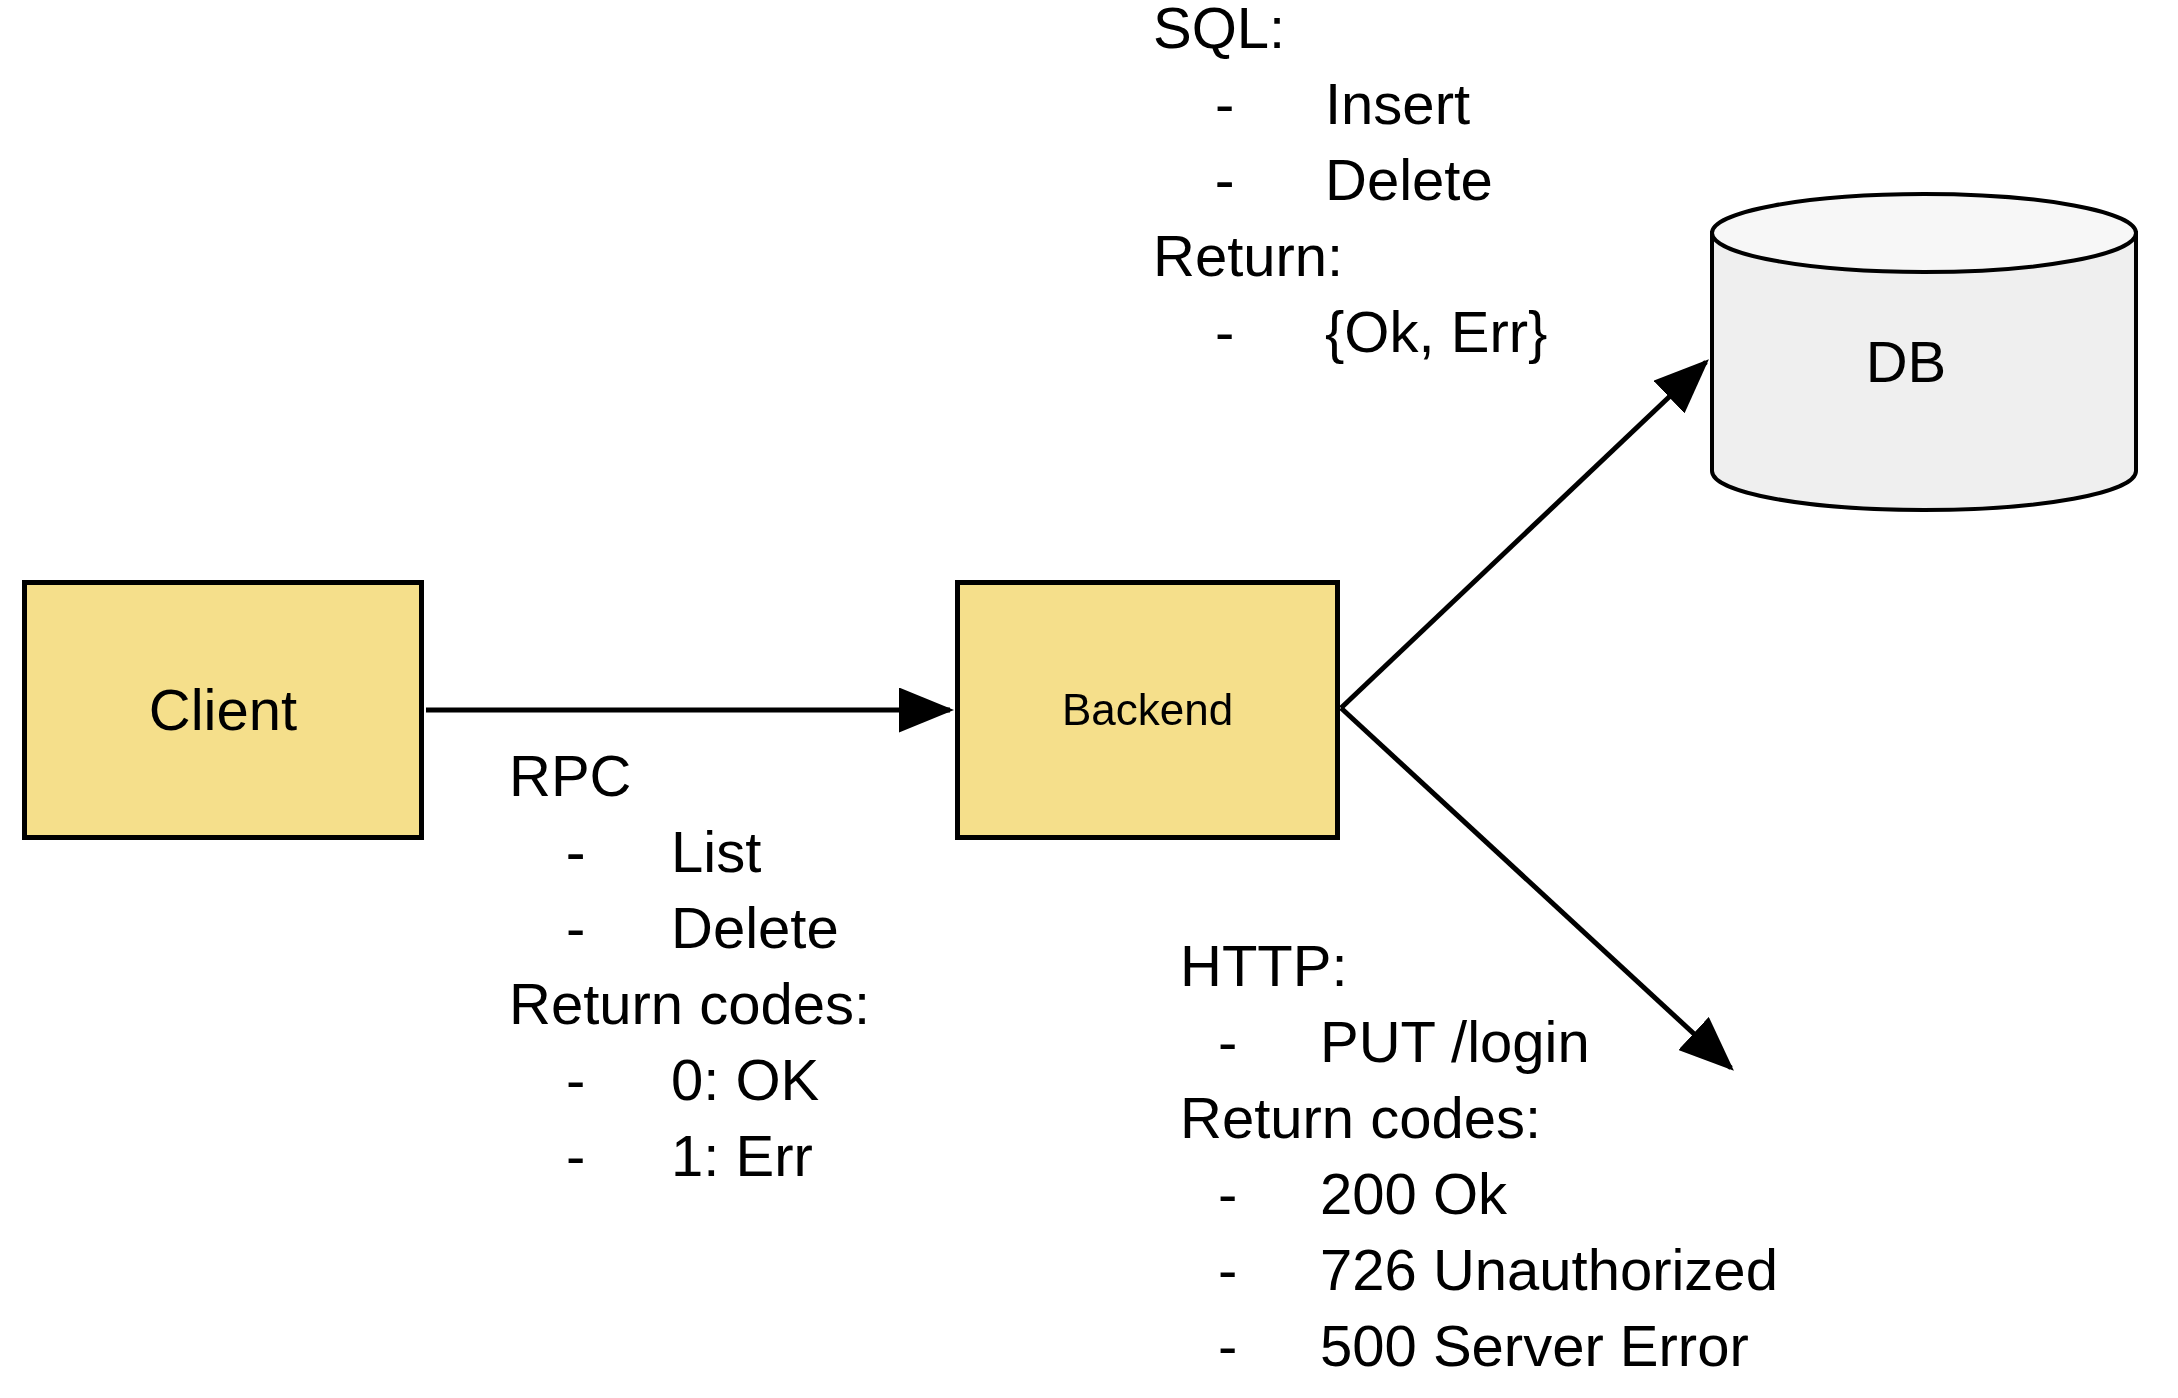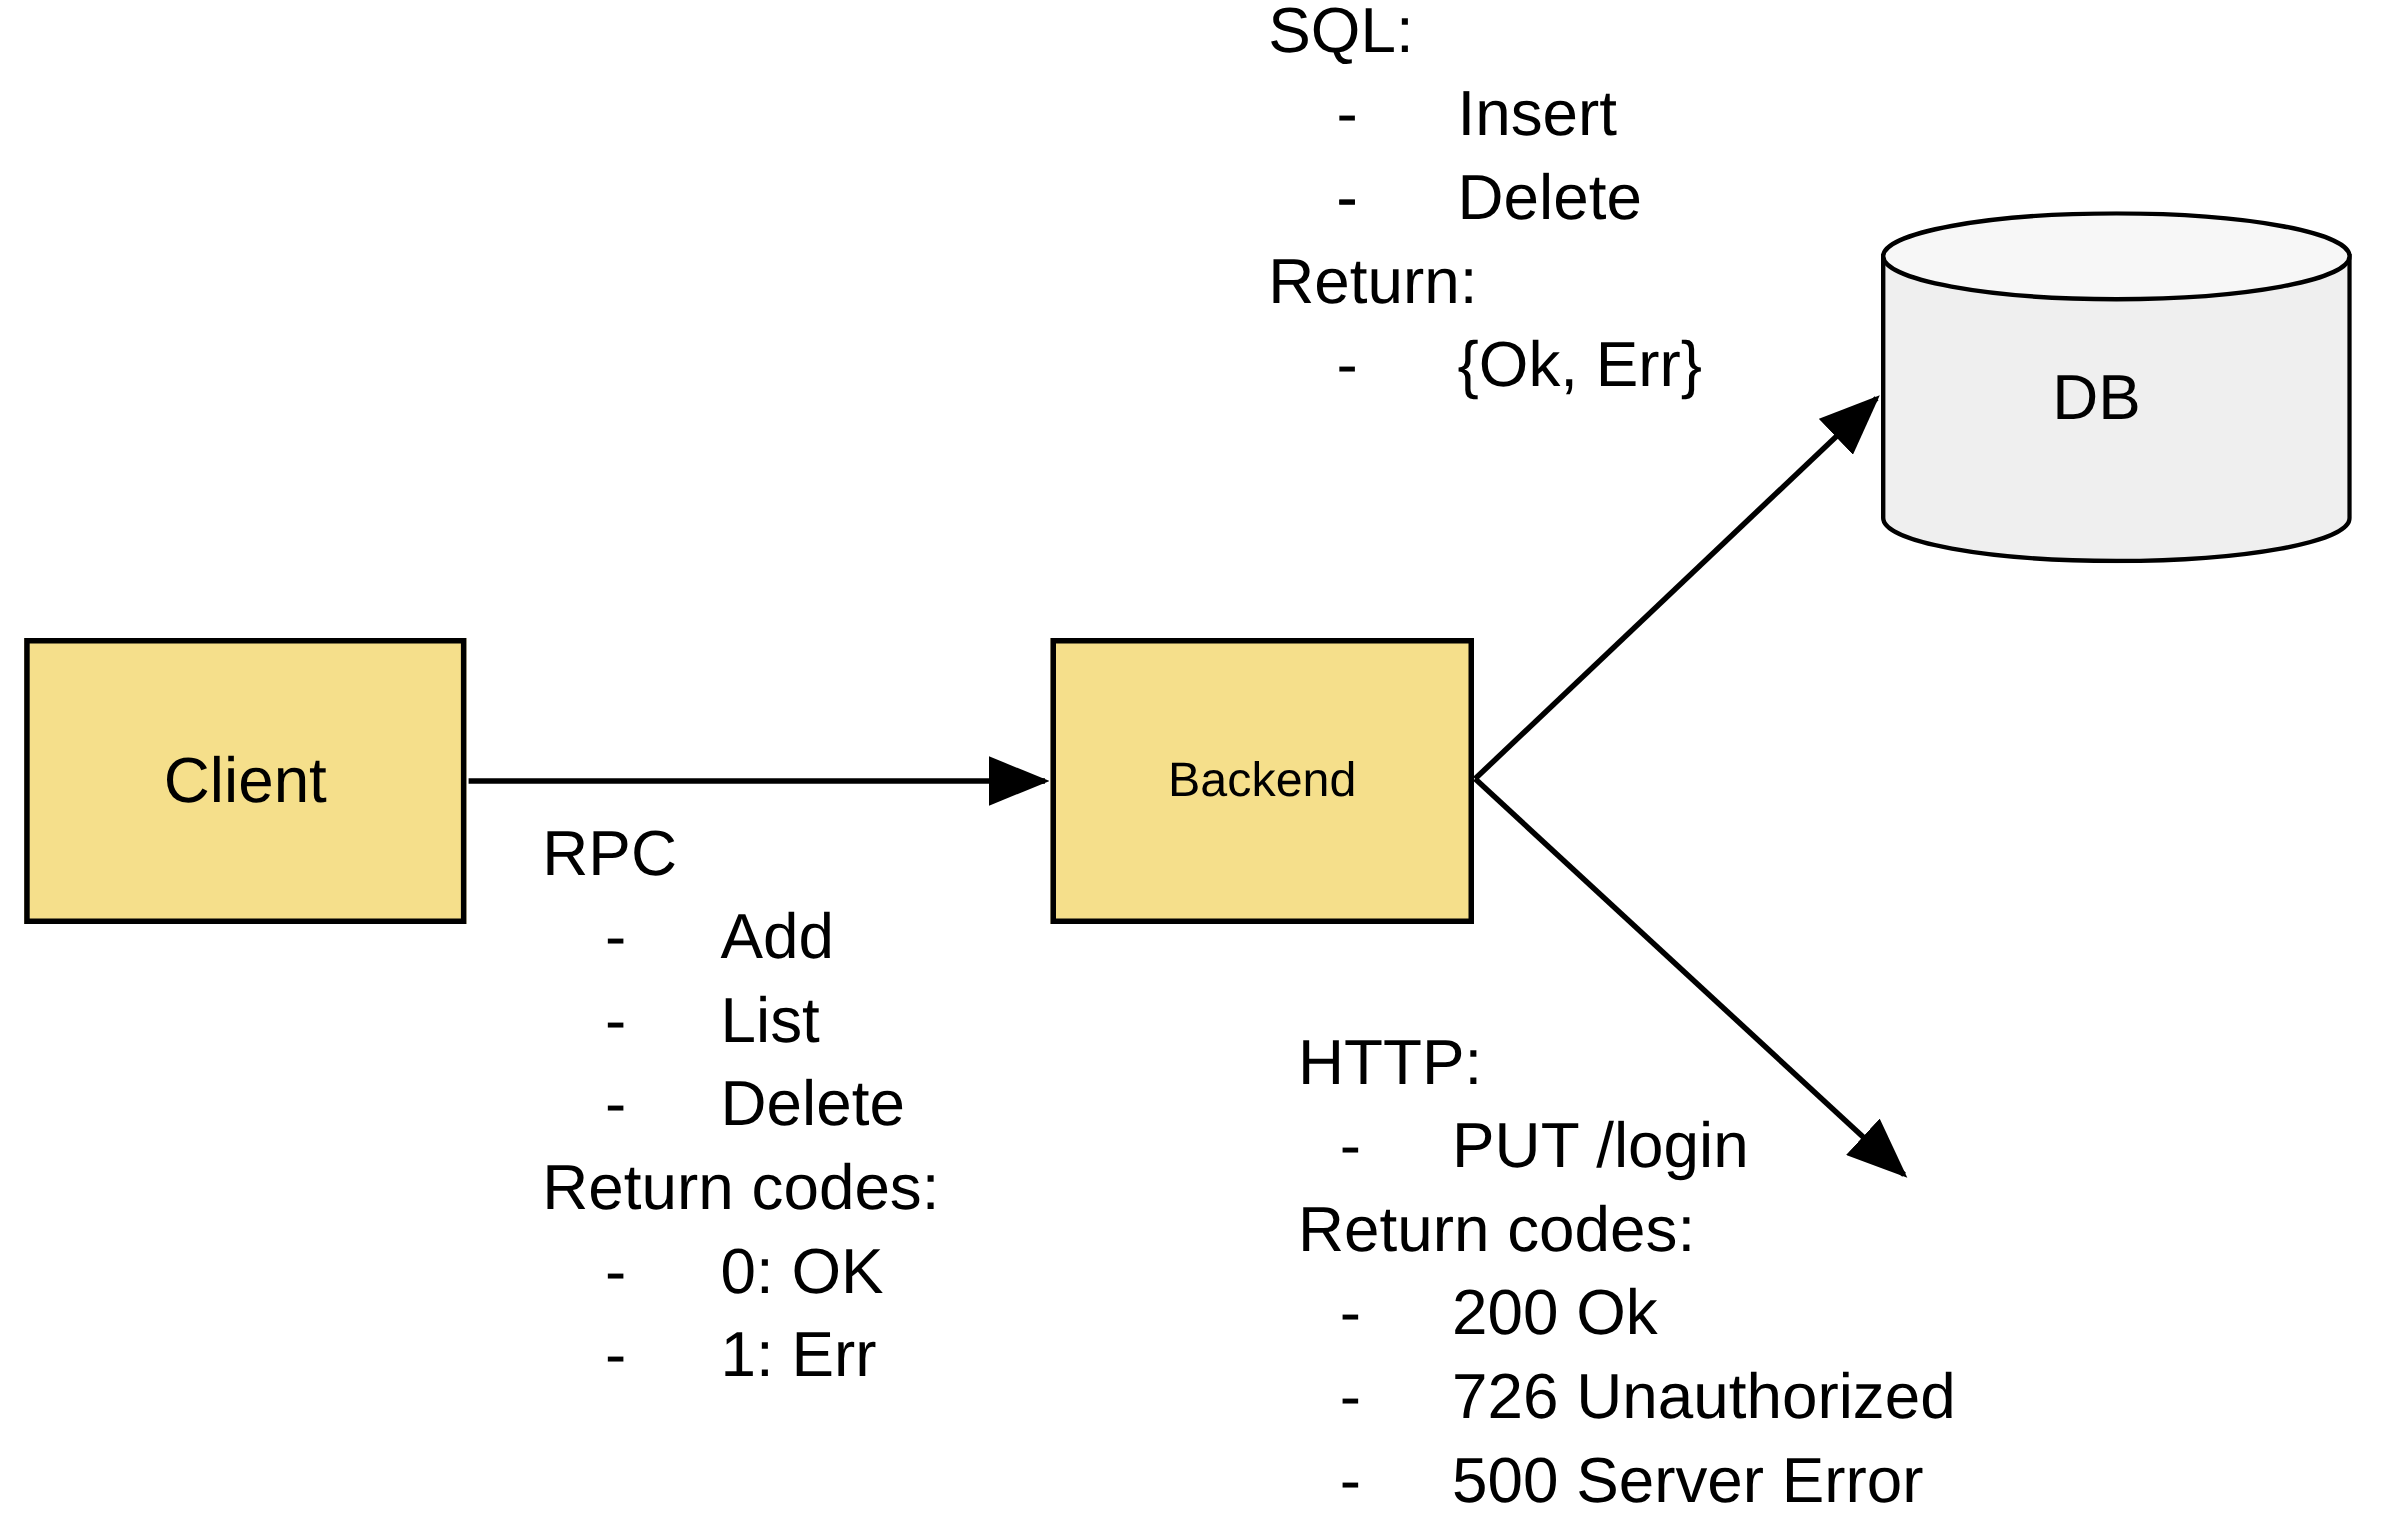--- a/index.html
+++ b/index.html
@@ -114,21 +114,21 @@
   .anno-item-dash {
     position: absolute;
     left: 0;
     top: 0;
   }
   .anno-item-text {
     display: inline-block;
   }
 
   #anno-sql   { left: 1153px; top: -10px; }
-  #anno-rpc   { left: 493px;  top: 738px; }
+  #anno-rpc   { left: 509px;  top: 738px; }
   #anno-http  { left: 1180px; top: 928px; }
 
   
   #anno-sql  .anno-item-dash  { left: 62px;  }
   #anno-sql  .anno-item-text  { padding-left: 172px; }
   #anno-rpc  .anno-item-dash  { left: 57px;  }
   #anno-rpc  .anno-item-text  { padding-left: 162px; }
   #anno-http .anno-item-dash  { left: 38px;  }
   #anno-http .anno-item-text  { padding-left: 140px; }
 </style>
@@ -191,21 +191,20 @@
       <span class="anno-item-dash">-</span>
       <span class="anno-item-text">{Ok, Err}</span>
     </span>
   </div>
 
   <div class="annotation" id="anno-rpc">
     <span class="anno-header">RPC</span>
 
     <span class="anno-item">
       <span class="anno-item-dash">-</span>
-      <span class="anno-item-text">Add</span>
     </span>
     <span class="anno-item">
       <span class="anno-item-dash">-</span>
       <span class="anno-item-text">List</span>
     </span>
     <span class="anno-item">
       <span class="anno-item-dash">-</span>
       <span class="anno-item-text">Delete</span>
     </span>
 

